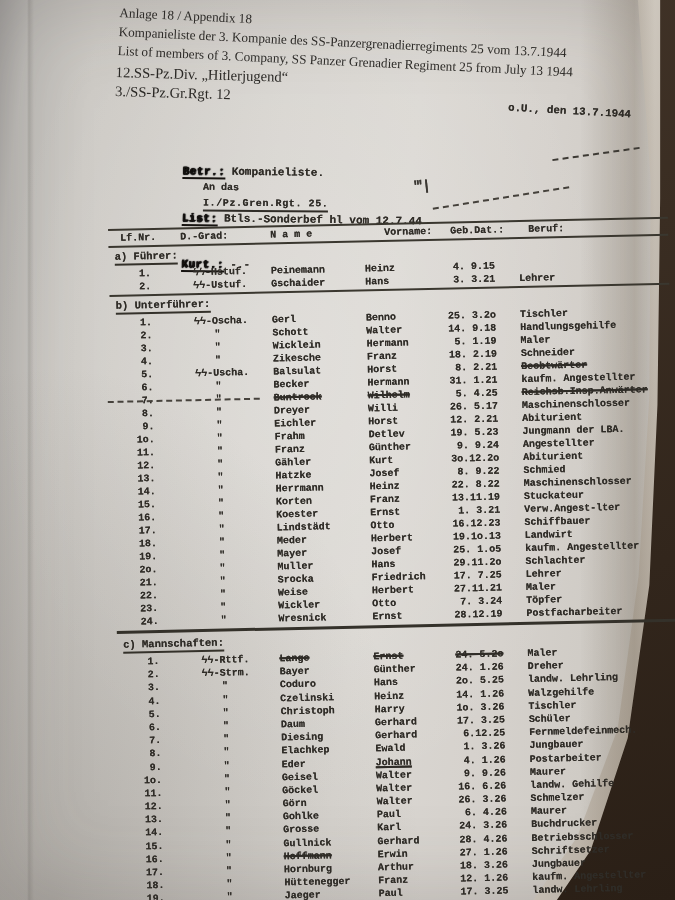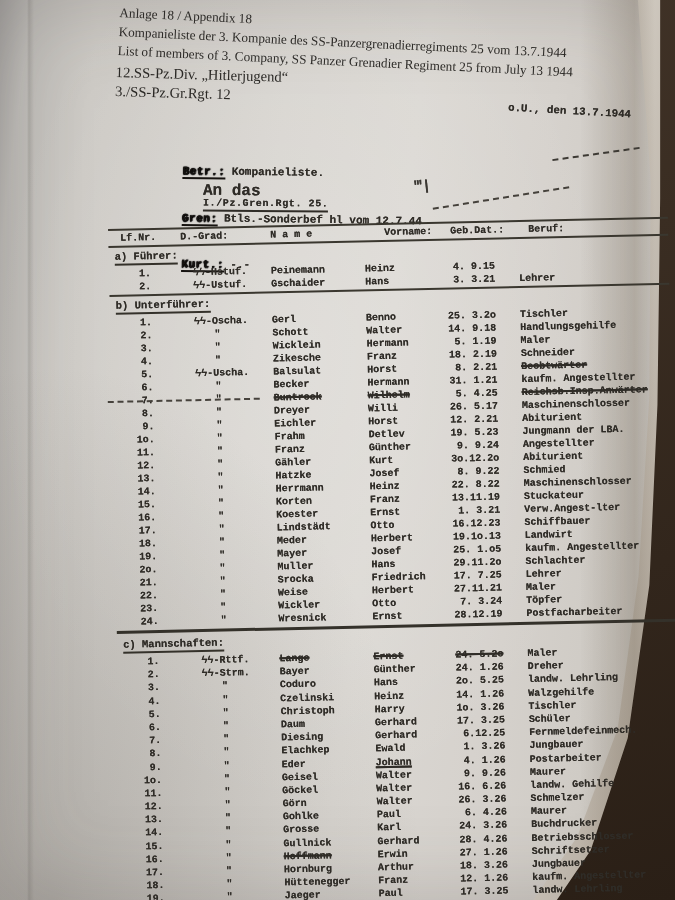--- a/index.html
+++ b/index.html
@@ -27,21 +27,21 @@
   .unit-block{position:absolute;left:116px;top:63px;transform:rotate(1.6deg);transform-origin:0 0;
     font-family:"Liberation Serif","DejaVu Serif",serif;font-size:14.6px;line-height:19px;color:#2b2926;}
   
   .tw{font-family:"Liberation Mono","DejaVu Sans Mono","DejaVu Sans",monospace;
     font-weight:700;color:#2f2c27;text-shadow:0 0 .6px rgba(47,44,39,.85);}
   .date-line{position:absolute;left:508px;top:105px;transform:rotate(3.2deg);font-size:10.8px;}
   .ref-block{position:absolute;left:183px;top:133px;transform:rotate(.8deg);transform-origin:0 0;
     font-size:11px;line-height:15.5px;white-space:pre;}
   .ref-label{color:#161310;border-bottom:2.5px solid #161310;
     text-shadow:0 0 1px #000,1px 0 1px #000,0 1px 1px #000;letter-spacing:.5px;text-align:right;}
-  .an-das{position:absolute;left:203px;top:182px;font-size:16px;transform:rotate(.6deg);}
+  .an-das{position:absolute;left:203px;top:182px;font-size:10px;transform:rotate(.6deg);}
   .addr{position:absolute;left:203px;top:198px;font-size:10px;letter-spacing:.6px;
     border-bottom:2.5px solid #2f2c27;padding-bottom:1px;transform:rotate(.4deg);}
   .mark{position:absolute;left:414px;top:178px;font-size:14px;color:#3b3833;transform:rotate(-6deg);}
   .dash1{position:absolute;left:552px;top:153px;width:88px;border-top:2px dashed #3d3a34;transform:rotate(-8deg);}
   .dash2{position:absolute;left:432px;top:197px;width:138px;border-top:2px dashed #45413b;transform:rotate(-9deg);}
   
   .table{position:absolute;left:108px;top:228px;width:560px;transform:rotate(-1.25deg);transform-origin:0 0;
     font-size:10px;line-height:13px;}
   .hr{border-top:2px solid #3a372f;margin:1px 0;}
   .hr2{border-top:3px solid #34312a;margin:2px 0 3px 0;}
@@ -79,21 +79,21 @@
 
   <div class="unit-block">
     <div>12.SS-Pz.Div. „Hitlerjugend“</div>
     <div>3./SS-Pz.Gr.Rgt. 12</div>
   </div>
 
   <div class="tw date-line">o.U., den 13.7.1944</div>
 
   <div class="tw ref-block">
     <div><span class="ref-label">Betr.:</span><span> Kompanieliste.</span></div>
-    <div><span class="ref-label">Gren:</span><span> Btls.-Sonderbef hl vom 12.7.44</span></div>
+    <div><span class="ref-label">List:</span><span> Btls.-Sonderbef hl vom 12.7.44</span></div>
     <div><span class="ref-label">Kurt.:</span><span> -.-</span></div>
   </div>
 
   <div class="dash1"></div>
   <div class="dash2"></div>
   <div class="tw mark">‴|</div>
 
   <div class="tw an-das">An das</div>
   <div class="tw addr">I./Pz.Gren.Rgt. 25.</div>
 

